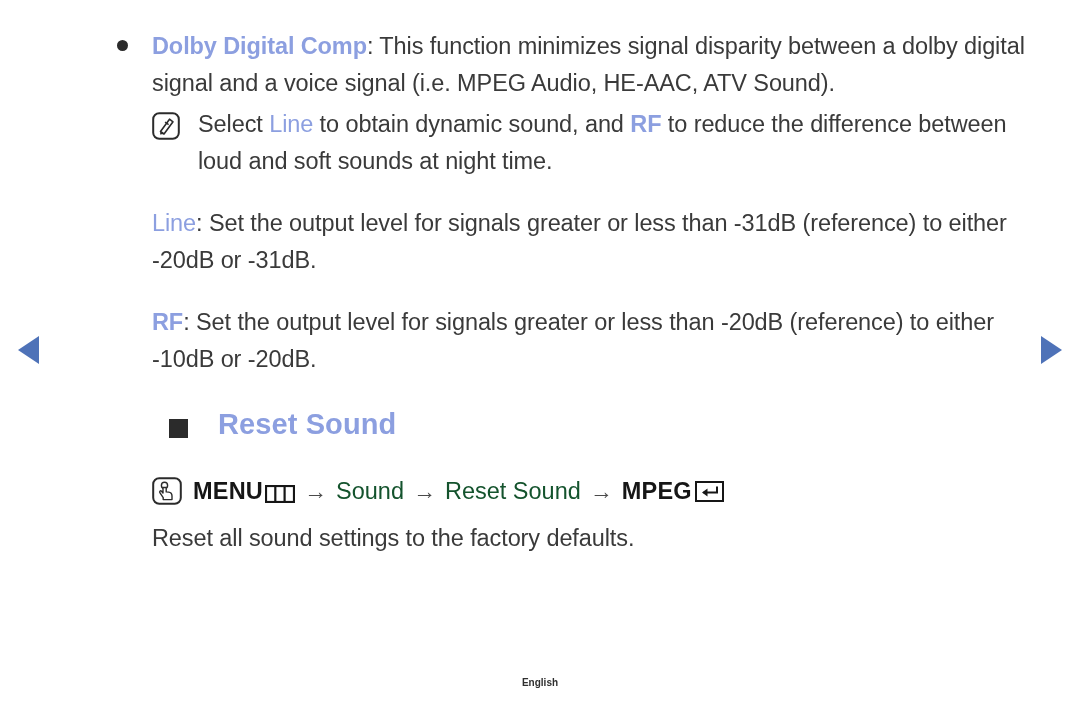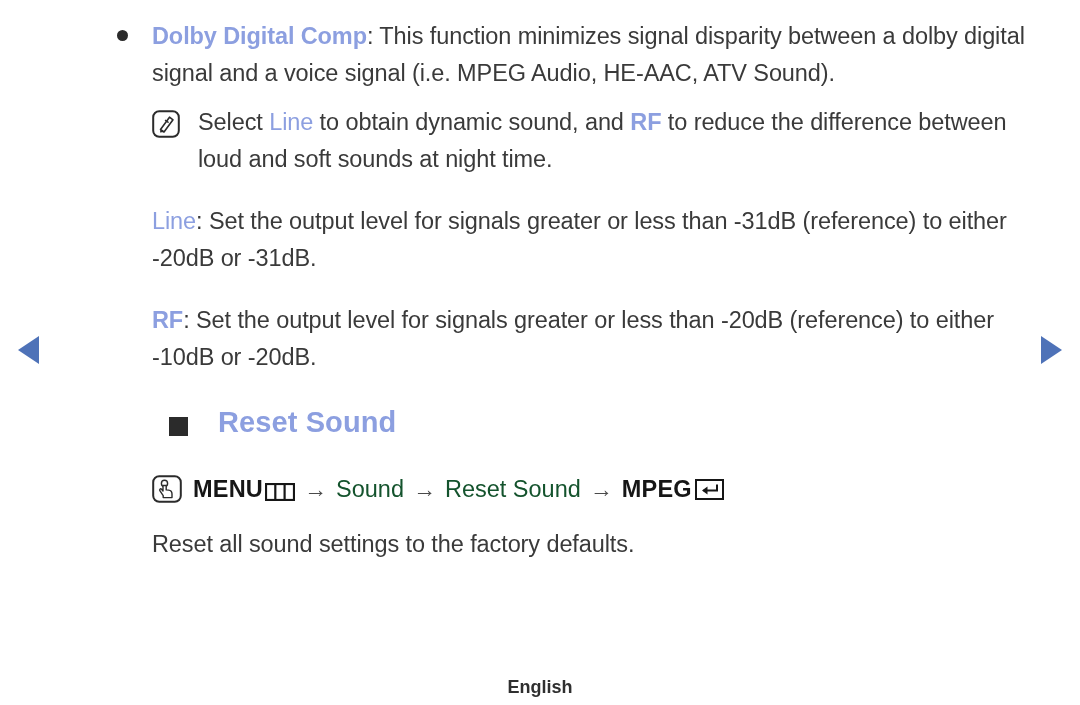--- a/index.html
+++ b/index.html
@@ -39,21 +39,21 @@
     right: 18px;
     border-top: 14px solid transparent;
     border-bottom: 14px solid transparent;
     border-left: 21px solid #4e72b8;
   }
 
   
   .content {
     position: absolute;
     left: 110px;
-    top: 8px;
+    top: 18px;
     width: 930px;
   }
 
   
   .bullet-row {
     position: relative;
     padding-left: 42px;
     margin-top: 10px;
   }
   .bullet-dot {
@@ -76,21 +76,21 @@
   }
   .kw-bold {
     color: #8c9fe0;
     font-weight: bold;
   }
 
   
   .note-block {
     position: relative;
     padding-left: 88px;
-    margin-top: 12px;
+    margin-top: 4px;
   }
   .note-icon {
     position: absolute;
     left: 42px;
     top: 6px;
     width: 28px;
     height: 28px;
   }
   .para {
     padding-left: 42px;
@@ -164,31 +164,31 @@
     display: inline-block;
     width: 29px;
     height: 21px;
     margin-left: 3px;
     position: relative;
     vertical-align: -3px;
   }
 
   .desc-line {
     padding-left: 42px;
-    margin-top: 20px;
+    margin-top: 12px;
   }
 
   
   .footer {
     position: absolute;
     left: 0;
     right: 0;
     top: 677px;
     text-align: center;
-    font-size: 18px;
+    font-size: 10px;
     font-weight: bold;
     color: #2f2f2f;
   }
 </style>
 </head>
 <body>
 
 <div class="page">
 
   <div class="nav-arrow left"></div>

